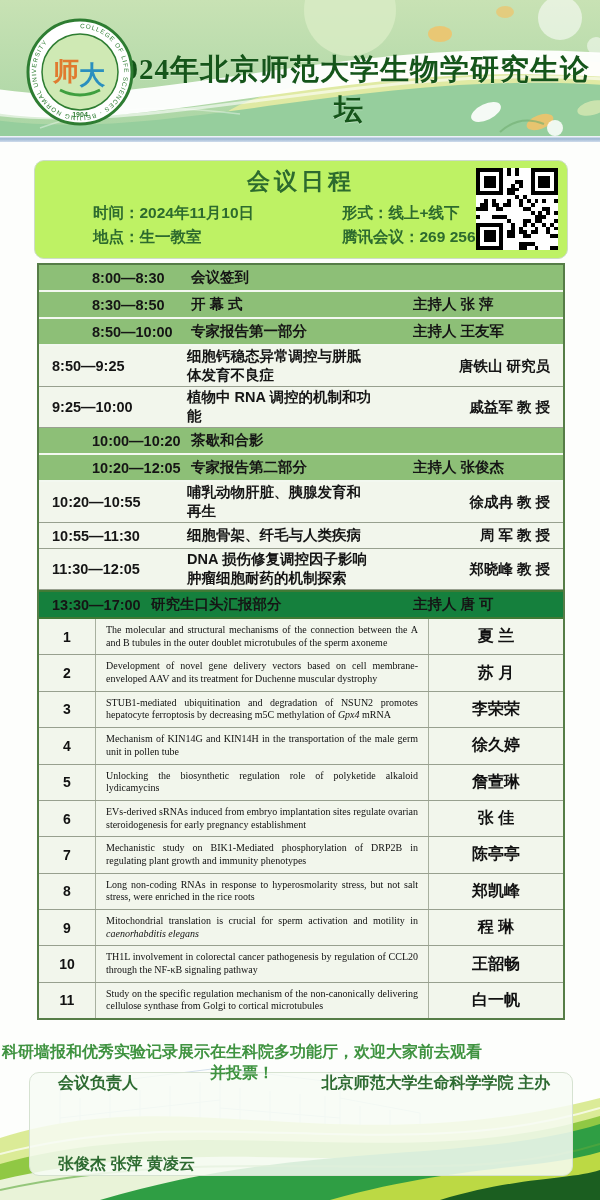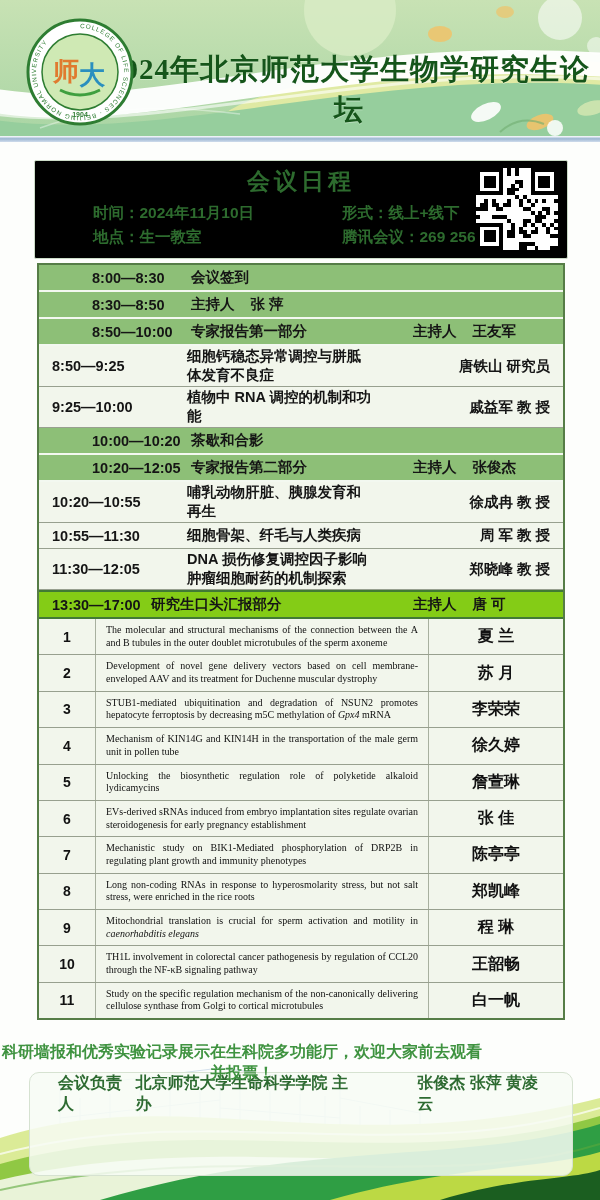--- a/index.html
+++ b/index.html
@@ -11,54 +11,54 @@
   .header svg{display:block;}
   .main-title{position:absolute;top:50px;left:108px;width:482px;text-align:center;
     font-family:"Liberation Serif",serif;font-weight:bold;font-size:29px;color:#15551a;
     letter-spacing:1px;text-shadow:0 1px 0 rgba(255,255,255,.35);}
   .logo{position:absolute;top:18px;left:26px;width:108px;height:108px;}
   .divider{position:absolute;top:136px;left:0;width:600px;height:6px;
     background:linear-gradient(#ffffff 0%,#9db7d2 45%,#cfdcec 100%);}
 
   
   .info-panel{position:absolute;top:160px;left:34px;width:532px;height:97px;
-    background:#000000;border:1px solid #ccdcc8;border-radius:2px;}
+    background:#bef264;border:1px solid #ccdcc8;border-radius:10px;}
   .info-title{margin-top:5px;text-align:center;font-size:23px;font-weight:bold;color:#2d6b2e;letter-spacing:4px;}
   .info-grid{display:flex;margin-top:4px;padding-left:58px;color:#2d6b2e;font-weight:bold;font-size:15.5px;line-height:1.55;gap:34px;}
   .info-col{display:flex;flex-direction:column;}
   .info-col.c1{width:215px;}
   .qr{position:absolute;top:7px;right:9px;width:82px;height:82px;background:#fff;}
   .qr svg{display:block;width:82px;height:82px;}
 
   
   .table{position:absolute;top:263px;left:37px;width:524px;border:2px solid #567d47;background:#f2f6ec;}
   .srow{display:grid;grid-template-columns:112px 1fr 150px;align-items:center;
     min-height:23px;font-size:14.5px;font-weight:bold;color:#151515;padding:1px 0;}
   .srow .time{padding-left:13px;white-space:nowrap;}
   .srow .event{padding-right:4px;}
   .section{background:#8dbf77;border-bottom:2px solid #f3f8f0;padding-left:40px;}
   .talk{background:#f2f6ec;border-bottom:1px solid #98a08f;gap:36px;}
-  .highlight{background:#84cc16;border-top:2px solid #417a35;border-bottom:2px solid #417a35;}
-  .rcell.host{display:flex;gap:16px;align-items:flex-end;}
+  .highlight{background:#15803d;border-top:2px solid #417a35;border-bottom:2px solid #417a35;}
+  .rcell.host{display:flex;gap:4px;align-items:flex-end;}
   .rcell.speaker{text-align:right;padding-right:13px;white-space:nowrap;}
 
   .prow{display:grid;grid-template-columns:56px 1fr 134px;background:#f2f6ec;border-bottom:1px solid #98a08f;}
   .prow .no{display:flex;align-items:center;justify-content:center;font-weight:bold;font-size:14px;color:#111;}
   .prow .ptitle{font-family:"Liberation Serif",serif;font-size:10px;line-height:1.27;text-align:justify;
     padding:5px 10px;border-left:1px solid #a8b09f;border-right:1px solid #a8b09f;color:#101010;}
   .prow .pspeaker{display:flex;align-items:center;justify-content:center;font-weight:bold;font-size:16px;color:#111;}
   .table > div:last-child{border-bottom:none;}
 
   
   .announcement{position:absolute;top:1042px;left:0;width:484px;text-align:center;
     font-size:16px;font-weight:bold;color:#3f9340;z-index:3;}
   .sketch{position:absolute;top:1028px;left:40px;z-index:0;opacity:.7;}
   .footer-panel{position:absolute;top:1072px;left:29px;width:542px;height:102px;
     background:rgba(247,252,244,.86);border:1px solid #d6e2d1;border-radius:10px;z-index:2;
-    display:flex;flex-direction:row;justify-content:space-between;gap:10px;}
+    display:flex;flex-direction:column;justify-content:space-between;gap:10px;}
   .f-line{display:flex;justify-content:space-between;padding:0 22px 0 28px;
     font-size:16px;font-weight:bold;color:#2d6b31;}
   .waves{position:absolute;bottom:0;left:0;z-index:1;}
 </style>
 </head>
 <body>
 
 <div class="poster">
 
   <div class="header">
@@ -227,20 +227,21 @@
   </div>
 
   <div class="table" id="schedule-table">
       <div class="srow section">
         <div class="time">8:00—8:30</div>
         <div class="event">会议签到</div>
         <div class="rcell"></div>
       </div>
       <div class="srow section">
         <div class="time">8:30—8:50</div>
+        <div class="event">开 幕 式</div>
         <div class="rcell host">
           <span>主持人</span>
           <span>张  萍</span>
         </div>
       </div>
       <div class="srow section">
         <div class="time">8:50—10:00</div>
         <div class="event">专家报告第一部分</div>
         <div class="rcell host">
           <span>主持人</span>

